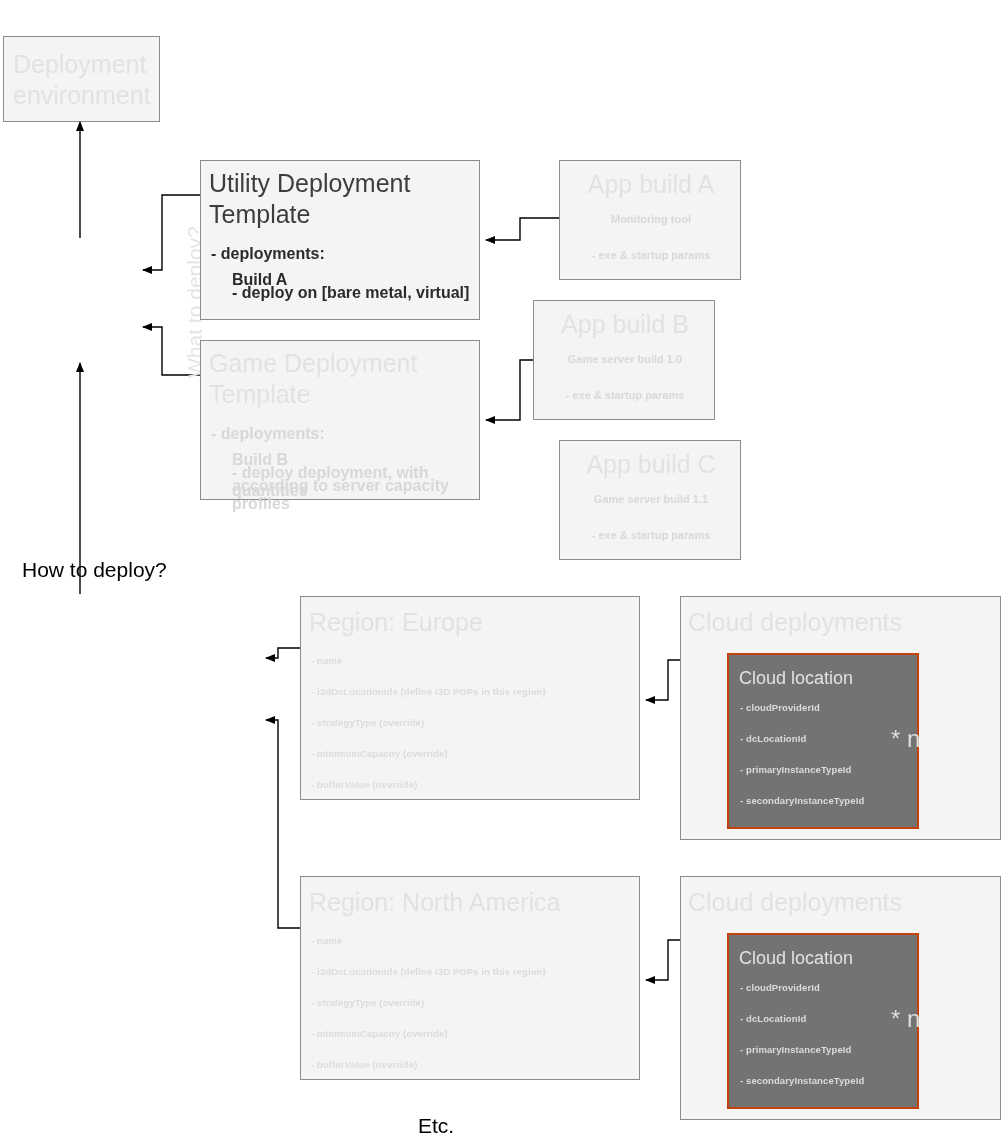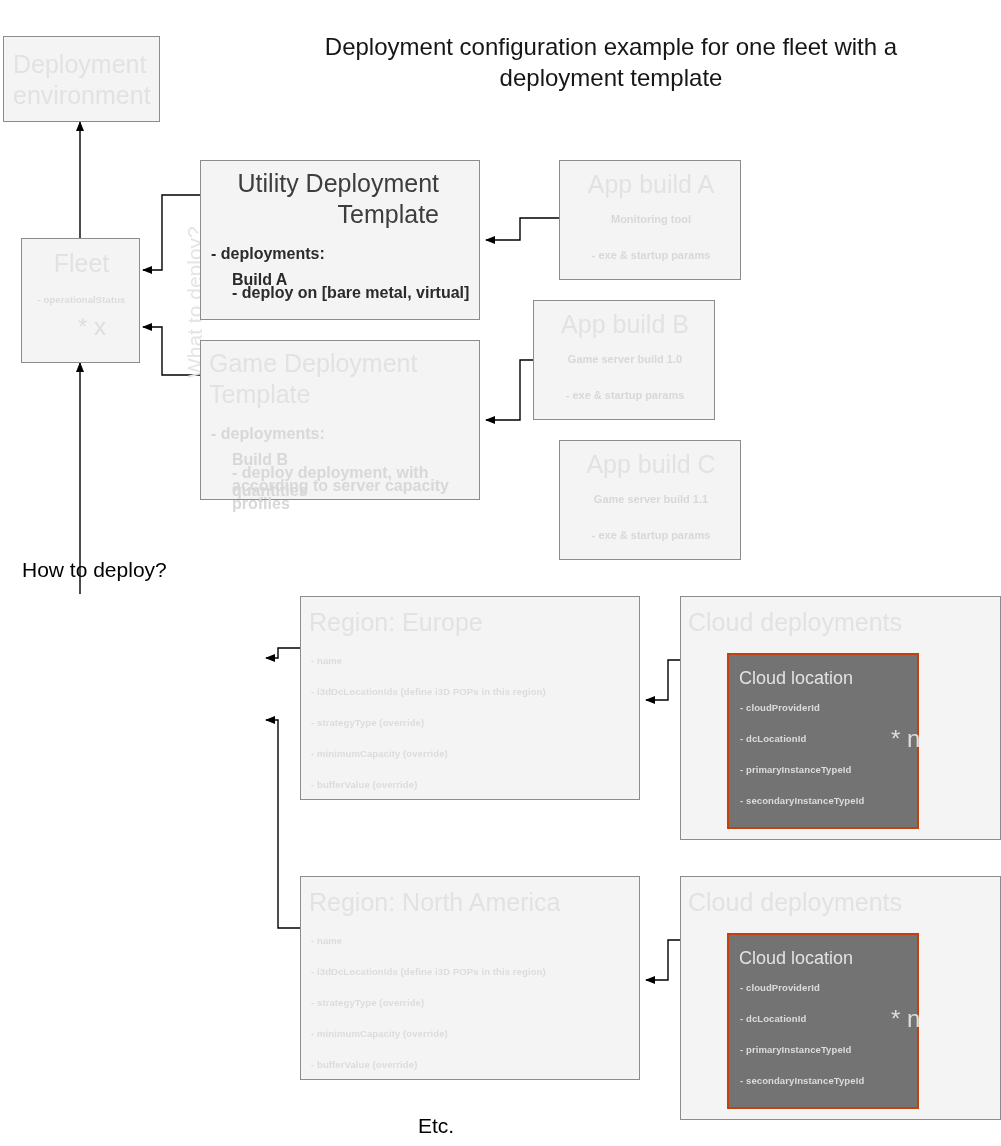--- a/index.html
+++ b/index.html
@@ -120,35 +120,29 @@
       <path d="M300,648 L278,648 L278,658 L266,658" marker-end="url(#arrow)"></path>
 
       <path d="M300,928 L278,928 L278,720 L266,720" marker-end="url(#arrow)"></path>
 
       <path d="M690,660 L668,660 L668,700 L646,700" marker-end="url(#arrow)"></path>
 
       <path d="M690,940 L668,940 L668,980 L646,980" marker-end="url(#arrow)"></path>
     </g>
   </svg>
 
-  <div class="title-main" style="left:300px; top:31px; width:622px;">Deployment configuration example for one fleet with a deployment template</div>
 
   <div class="box" style="left:3px; top:36px; width:157px; height:86px;">
     <div class="box-title" style="position:absolute; left:9px; top:12px; width:140px;">Deployment environment</div>
   </div>
 
-  <div class="box" style="left:21px; top:238px; width:119px; height:125px;">
-    <div class="box-title" style="position:absolute; left:0; top:9px; width:119px; text-align:center;">Fleet</div>
-    <div class="field" style="position:absolute; left:0; top:55px; width:119px; text-align:center;">- operationalStatus</div>
-    <div class="mult" style="left:56px; top:74px;">* x</div>
-  </div>
 
   <div class="vlabel" style="left:183px; top:378px;">What to deploy?</div>
 
-  <div class="box" style="left:200px; top:160px; width:280px; height:160px;text-align:right;">
+  <div class="box" style="left:200px; top:160px; width:280px; height:160px;">
     <div class="box-title dark" style="position:absolute; left:8px; top:7px; width:230px;">Utility Deployment Template</div>
     <div class="box-sub dark" style="position:absolute; left:10px; top:84px;">- deployments:</div>
     <div class="box-sub dark" style="position:absolute; left:31px; top:110px;">Build A</div>
     <div class="box-sub dark" style="position:absolute; left:31px; top:123px;">- deploy on [bare metal, virtual]</div>
   </div>
 
   <div class="box" style="left:200px; top:340px; width:280px; height:160px;">
     <div class="box-title" style="position:absolute; left:8px; top:7px; width:230px;">Game Deployment Template</div>
     <div class="box-sub" style="position:absolute; left:10px; top:84px;">- deployments:</div>
     <div class="box-sub" style="position:absolute; left:31px; top:110px;">Build B</div>

